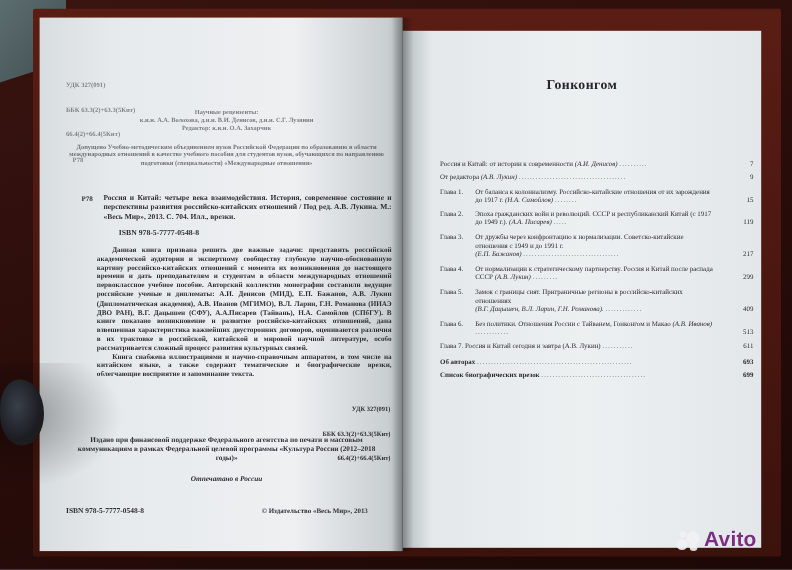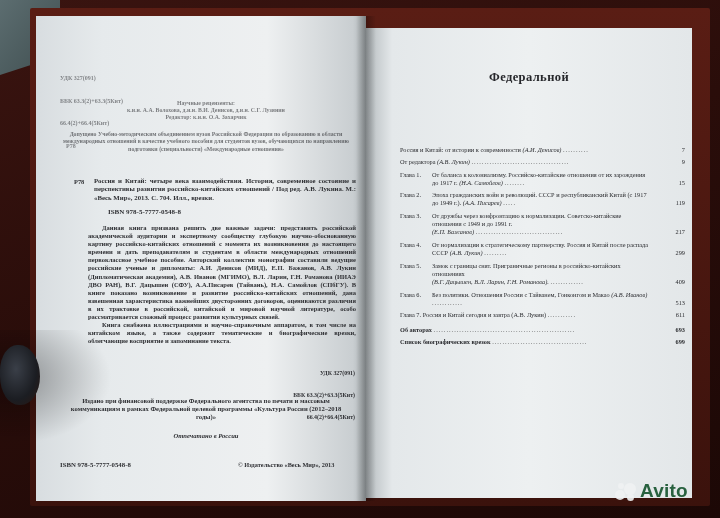--- a/index.html
+++ b/index.html
@@ -63,21 +63,21 @@
   .toc-row .label { display:inline-block; width:32px; vertical-align:top; }
   .toc-row .body { display:inline-block; width:218px; vertical-align:top; white-space:normal; }
   .toc-row .page-no { position:absolute; right:0; bottom:0; text-align:right; }
   .toc-row .author { font-style:italic; }
   .dots { letter-spacing:1px; color:#555; }
   .bold { font-weight:bold; }
 
   .watermark { position:absolute; left:615px; top:479px; width:100px; height:24px; display:flex; align-items:center; gap:3px; opacity:0.9; }
   .wm-dots { position:relative; width:22px; height:20px; }
   .wm-dots span { position:absolute; background:#f0f2f3; border-radius:50%; }
-  .wm-text { font-family:"Liberation Sans", sans-serif; font-weight:bold; font-size:19px; color:#14532d; letter-spacing:0.2px; }
+  .wm-text { font-family:"Liberation Sans", sans-serif; font-weight:bold; font-size:19px; color:#701a75; letter-spacing:0.2px; }
 </style>
 </head>
 <body>
 
 <div class="bg-top-left"></div>
 <div class="cover"></div>
 
 <div class="page page-left"></div>
 
 <div class="t left-codes">
@@ -112,21 +112,21 @@
 </div>
 
 <div class="t funding">Издано при финансовой поддержке Федерального агентства по печати и массовым коммуникациям в рамках Федеральной целевой программы «Культура России (2012–2018 годы)»</div>
 <div class="t printed">Отпечатано в России</div>
 <div class="t isbn-bottom">ISBN 978-5-7777-0548-8</div>
 <div class="t copyright">© Издательство «Весь Мир», 2013</div>
 
 <div class="page page-right"></div>
 <div class="spine-shadow"></div>
 
-<div class="t toc-title">Федеральной</div>
+<div class="t toc-title">Гонконгом</div>
 
 <div class="toc-row" style="top:146px">
   <span class="body" style="width:250px"><span>Россия и Китай: от истории к современности</span> <span class="author">(А.И. Денисов)</span> <span class="dots">..........</span></span>
   <span class="page-no">7</span>
 </div>
 
 <div class="toc-row" style="top:158px">
   <span class="body" style="width:250px"><span>От редактора</span> <span class="author">(А.В. Лукин)</span> <span class="dots">......................................</span></span>
   <span class="page-no">9</span>
 </div>

